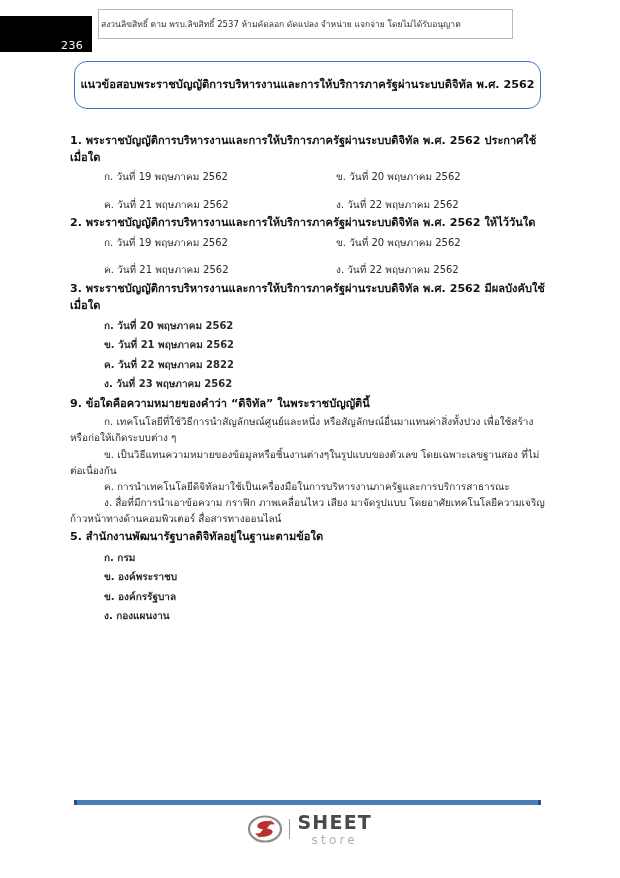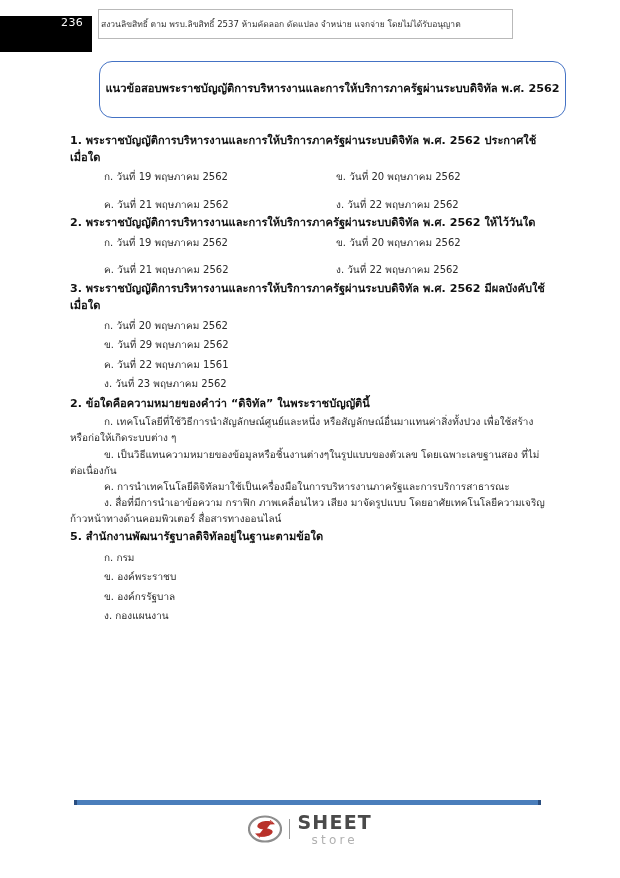--- a/index.html
+++ b/index.html
@@ -25,21 +25,21 @@
   }
   #page-number-box {
     position: absolute;
     left: 0;
     top: 16px;
     width: 92px;
     height: 36px;
     background: #000000;
     box-sizing: border-box;
     display: flex;
-    align-items: flex-start;
+    align-items: flex-end;
     justify-content: flex-end;
     padding-right: 9px;
   }
   #page-number-box .pnum {
     color: #ffffff;
     font-size: 11px;
     letter-spacing: 0.3px;
   }
   #copyright-box {
     position: absolute;
@@ -60,29 +60,28 @@
     white-space: nowrap;
     line-height: 1.2;
   }
 
   
   #title-box {
     position: absolute;
     left: 74px;
     top: 61px;
     width: 467px;
-    height: 57px;
+    height: 48px;
     border: 1.6px solid #4472c4;
     border-radius: 13px;
     box-sizing: border-box;
     display: flex;
     align-items: center;
     justify-content: center;
     background: #ffffff;
-    margin-left: 25px;
   }
   #title-box .ttext {
     font-size: 11.2px;
     font-weight: bold;
     color: #111111;
     text-align: center;
     line-height: 1.3;
   }
 
   
@@ -117,20 +116,21 @@
   .opts.two-col .opt {
     font-size: 10px;
     color: #2a2a2a;
     line-height: 1.75;
     white-space: nowrap;
   }
   
   .opts.one-col {
     padding-left: 34px;
     box-sizing: border-box;
+    font-weight: bold;
   }
   .opts.one-col .opt {
     font-size: 10px;
     color: #2a2a2a;
     line-height: 1.95;
     white-space: nowrap;
   }
   
   .opts.long {
     padding-left: 0;
@@ -229,27 +229,27 @@
         <div class="opt">ก. วันที่ 19 พฤษภาคม 2562</div>
         <div class="opt">ข. วันที่ 20 พฤษภาคม 2562</div>
         <div class="opt">ค. วันที่ 21 พฤษภาคม 2562</div>
         <div class="opt">ง. วันที่ 22 พฤษภาคม 2562</div>
       </div>
     </div>
     <div class="question">
       <div class="q-text">3. พระราชบัญญัติการบริหารงานและการให้บริการภาครัฐผ่านระบบดิจิทัล พ.ศ. 2562 มีผลบังคับใช้เมื่อใด</div>
       <div class="opts one-col">
         <div class="opt">ก. วันที่ 20 พฤษภาคม 2562</div>
-        <div class="opt">ข. วันที่ 29 พฤษภาคม 2562</div>
-        <div class="opt">ค. วันที่ 22 พฤษภาคม 1561</div>
+        <div class="opt">ข. วันที่ 21 พฤษภาคม 2562</div>
+        <div class="opt">ค. วันที่ 22 พฤษภาคม 2822</div>
         <div class="opt">ง. วันที่ 23 พฤษภาคม 2562</div>
       </div>
     </div>
     <div class="question">
-      <div class="q-text">2.  ข้อใดคือความหมายของคำว่า “ดิจิทัล” ในพระราชบัญญัตินี้</div>
+      <div class="q-text">9.  ข้อใดคือความหมายของคำว่า “ดิจิทัล” ในพระราชบัญญัตินี้</div>
       <div class="opts long">
         <div class="opt">ก. เทคโนโลยีที่ใช้วิธีการนำสัญลักษณ์ศูนย์และหนึ่ง หรือสัญลักษณ์อื่นมาแทนค่าสิ่งทั้งปวง เพื่อใช้สร้างหรือก่อให้เกิดระบบต่าง ๆ</div>
         <div class="opt">ข. เป็นวิธีแทนความหมายของข้อมูลหรือชิ้นงานต่างๆในรูปแบบของตัวเลข โดยเฉพาะเลขฐานสอง ที่ไม่ต่อเนื่องกัน</div>
         <div class="opt">ค. การนำเทคโนโลยีดิจิทัลมาใช้เป็นเครื่องมือในการบริหารงานภาครัฐและการบริการสาธารณะ</div>
         <div class="opt">ง. สื่อที่มีการนำเอาข้อความ กราฟิก ภาพเคลื่อนไหว เสียง มาจัดรูปแบบ โดยอาศัยเทคโนโลยีความเจริญก้าวหน้าทางด้านคอมพิวเตอร์ สื่อสารทางออนไลน์</div>
       </div>
     </div>
     <div class="question">
       <div class="q-text">5. สำนักงานพัฒนารัฐบาลดิจิทัลอยู่ในฐานะตามข้อใด</div>
       <div class="opts one-col">

